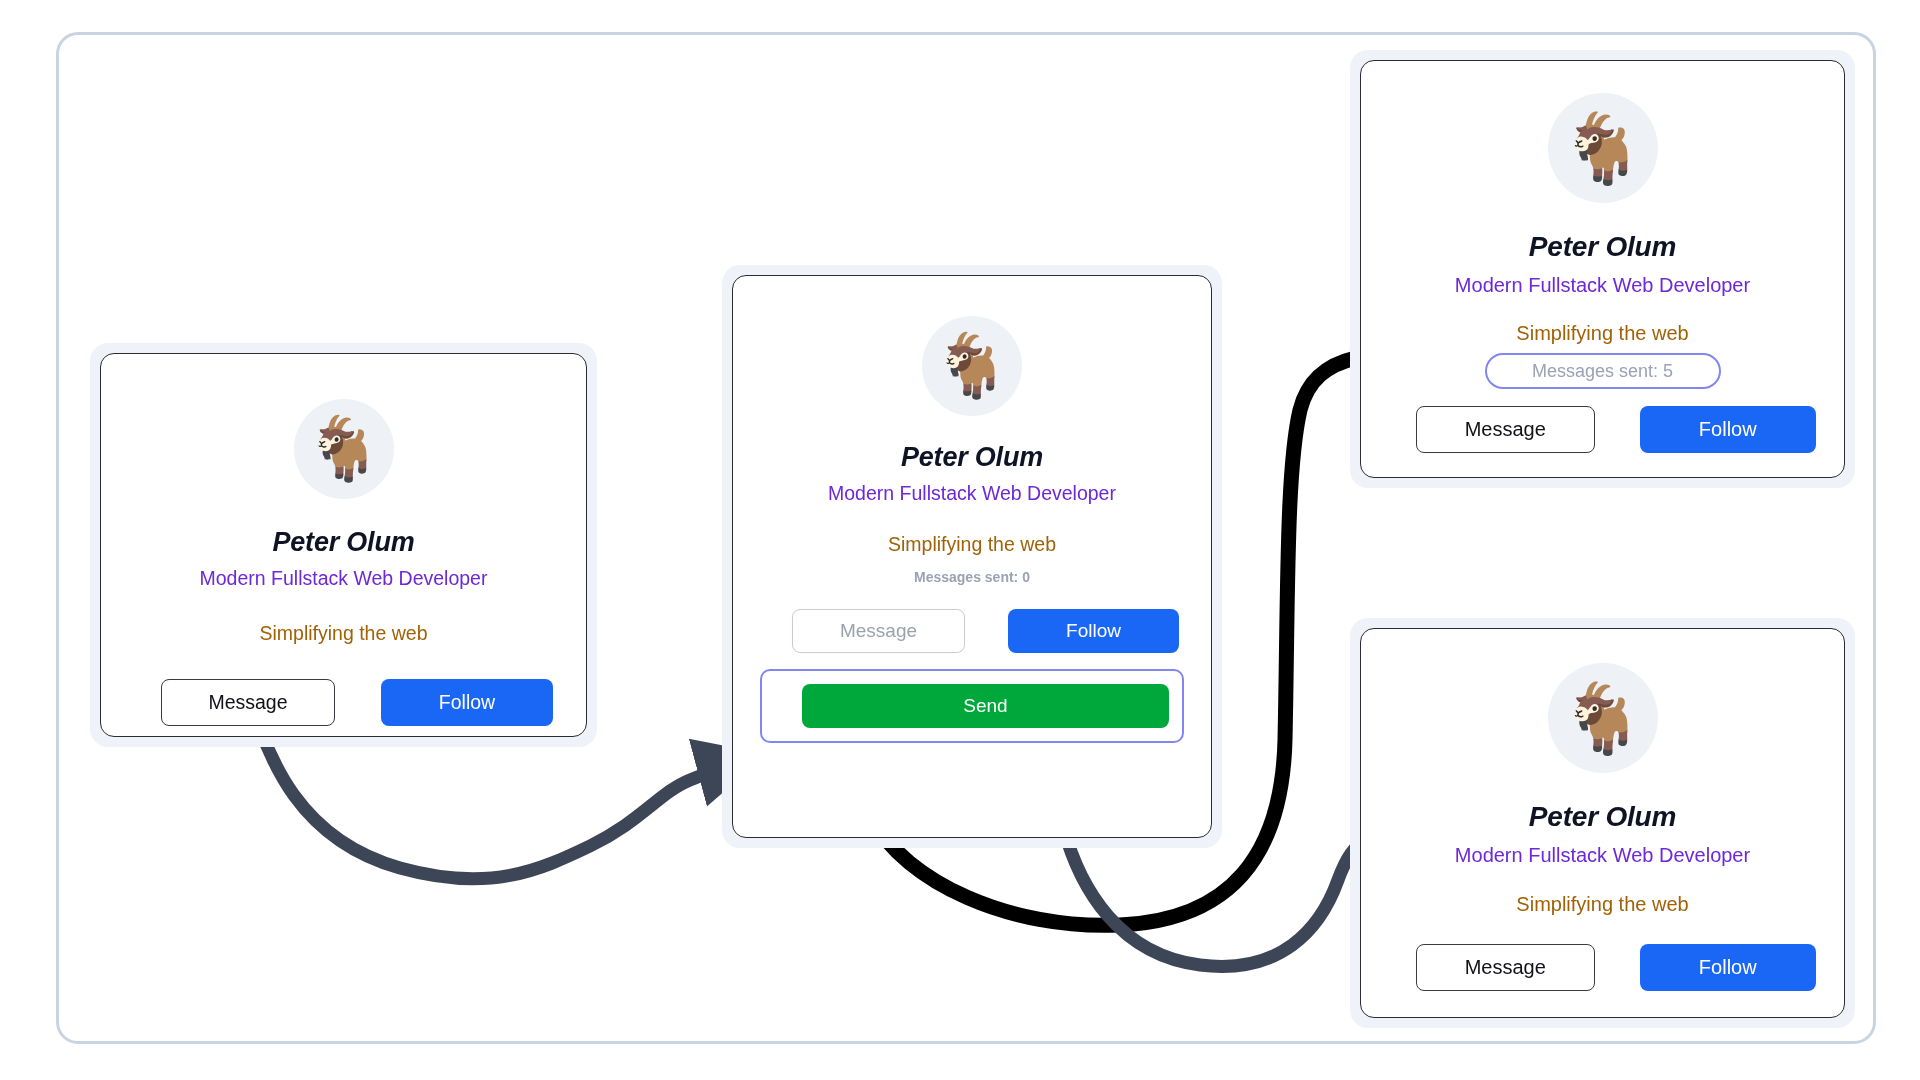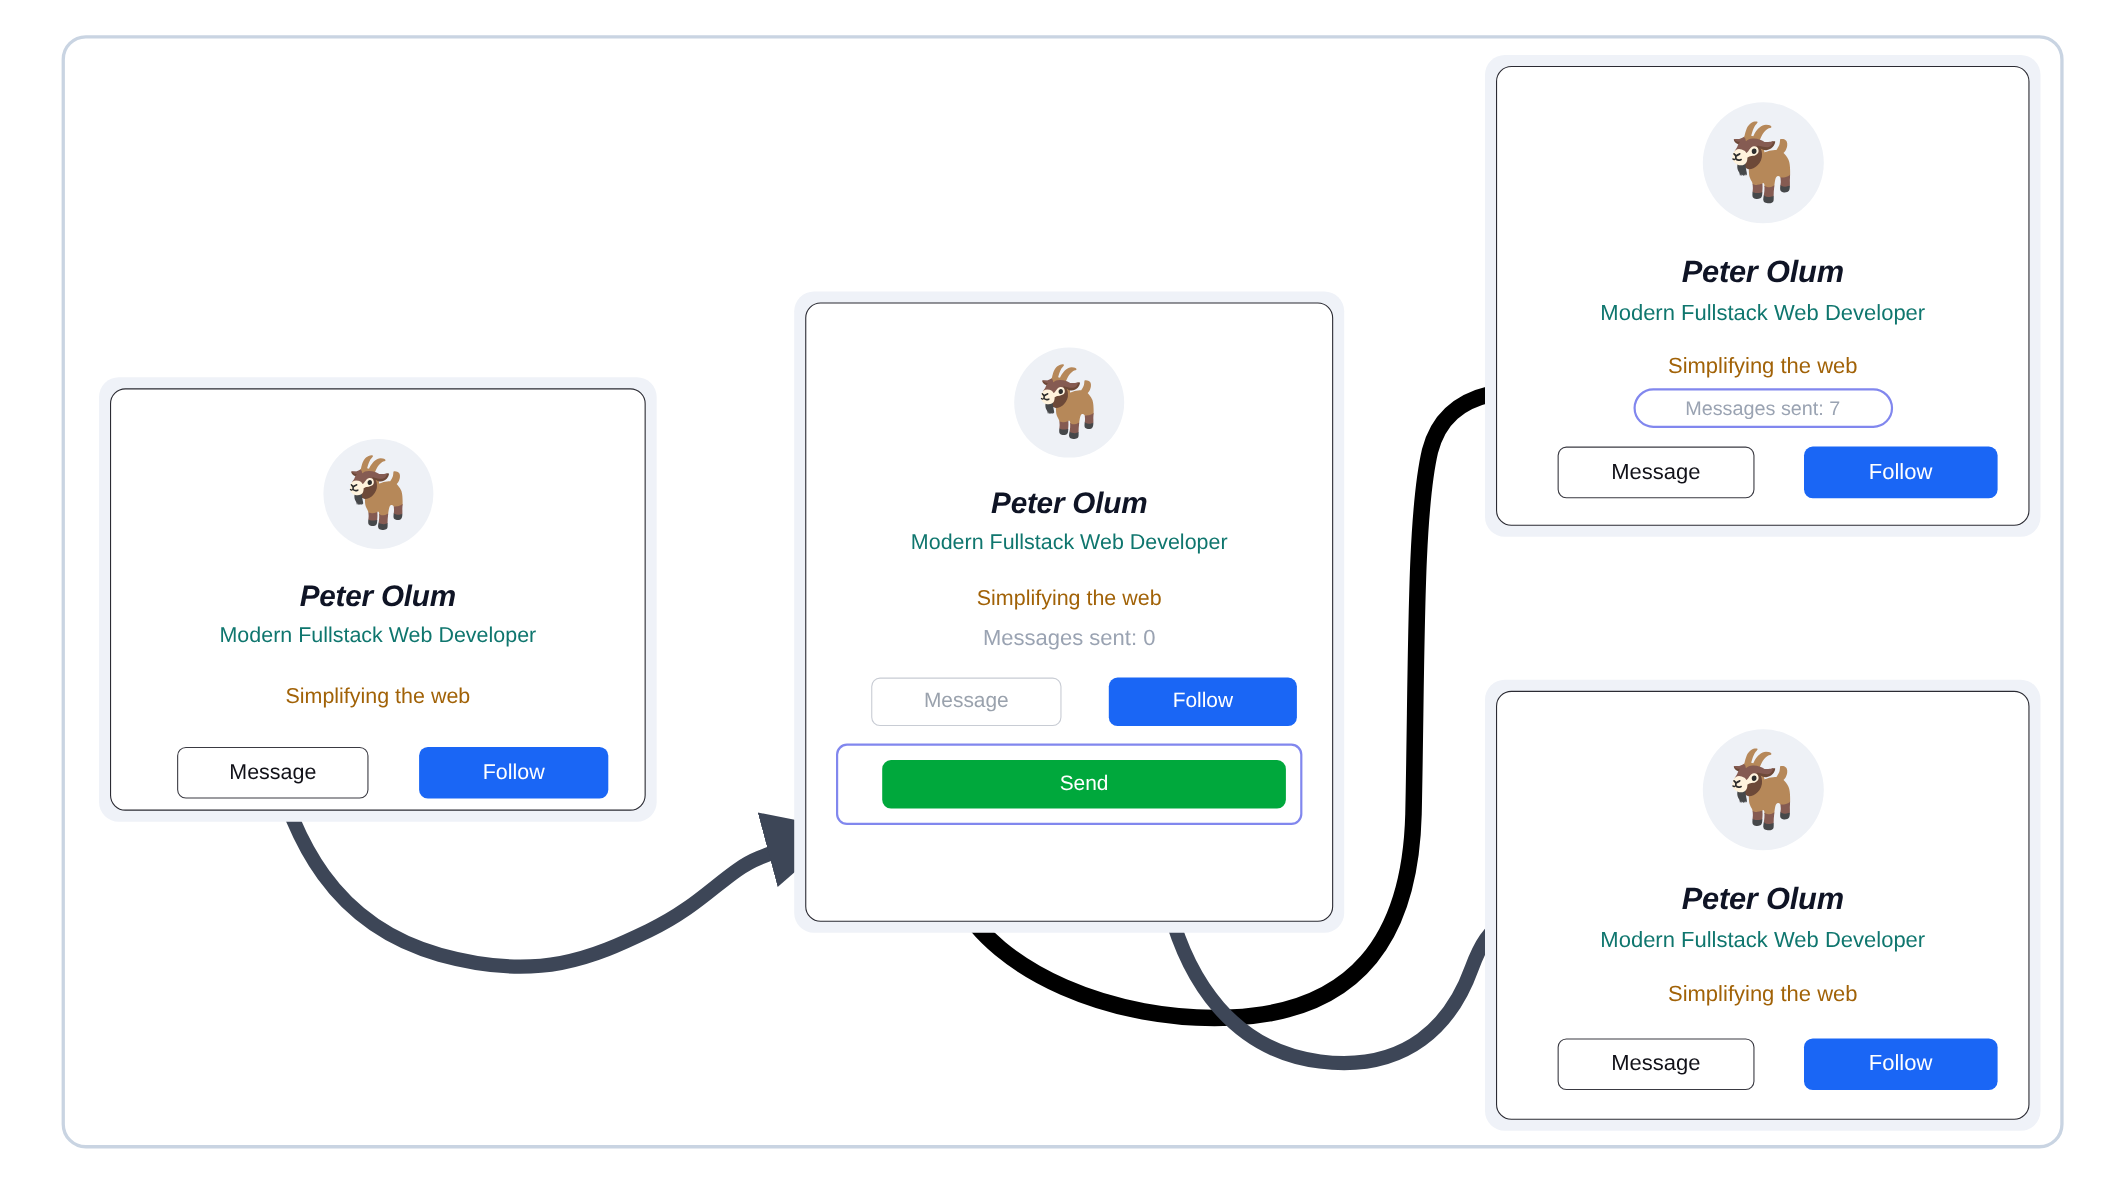--- a/index.html
+++ b/index.html
@@ -65,21 +65,21 @@
 
   .p-name {
     font-weight: bold;
     color: #0f1425;
     letter-spacing: -0.2px;
     text-align: center;
     white-space: nowrap;
     font-style: italic;
   }
   .p-role {
-    color: #0f766e;
+    color: #6d28d9;
     text-align: center;
     white-space: nowrap;
   }
   .p-bio {
     color: #a16207;
     text-align: right;
     white-space: nowrap;
   }
   .p-count {
     color: #9aa3b2;
@@ -199,42 +199,42 @@
       </div>
     </div>
   </div>
 
   <div class="card-wrap" style="left:722px; top:265px; width:500px; height:583px;">
     <div class="card">
       <div class="avatar" style="width:100px;height:100px;margin-top:40px;font-size:62px;">🐐</div>
       <div class="p-name" style="font-size:27px;margin-top:26px;">Peter Olum</div>
       <div class="p-role" style="font-size:19.5px;margin-top:9px;">Modern Fullstack Web Developer</div>
       <div class="p-bio" style="font-size:19.5px;margin-top:28px;">Simplifying the web</div>
-      <div class="p-count" style="font-size:20px;margin-top:13px;">Messages sent: 0</div>
+      <div class="p-count" style="font-size:14px;margin-top:13px;font-weight:bold;">Messages sent: 0</div>
 
       <div class="btn-row" style="width:100%;padding:0 32px;gap:16px;margin-top:24px;">
         <button class="btn btn-outline-disabled" style="flex:1;height:44px;font-size:19px;">Message</button>
         <button class="btn btn-primary" style="flex:1;height:44px;font-size:19px;">Follow</button>
       </div>
 
       <div class="compose" style="width:calc(100% - 54px);margin-top:16px;padding:13px;gap:12px;">
         <div class="btn-row" style="width:100%;gap:16px;">
           <button class="btn btn-success" style="flex:1;height:44px;font-size:19px;">Send</button>
         </div>
       </div>
     </div>
   </div>
 
   <div class="card-wrap" style="left:1350px; top:50px; width:505px; height:438px;">
     <div class="card">
       <div class="avatar" style="width:110px;height:110px;margin-top:32px;font-size:68px;">🐐</div>
       <div class="p-name" style="font-size:28px;margin-top:28px;">Peter Olum</div>
       <div class="p-role" style="font-size:20px;margin-top:11px;">Modern Fullstack Web Developer</div>
       <div class="p-bio" style="font-size:20px;margin-top:25px;">Simplifying the web</div>
-      <div class="p-count highlight" style="font-size:18px;margin-top:8px;width:236px;height:36px;">Messages sent: 7</div>
+      <div class="p-count highlight" style="font-size:18px;margin-top:8px;width:236px;height:36px;">Messages sent: 5</div>
       <div class="btn-row" style="width:100%;padding:0 28px;gap:18px;margin-top:17px;">
         <button class="btn btn-outline" style="flex:1;height:47px;font-size:20px;">Message</button>
         <button class="btn btn-primary" style="flex:1;height:47px;font-size:20px;">Follow</button>
       </div>
     </div>
   </div>
 
   <div class="card-wrap" style="left:1350px; top:618px; width:505px; height:410px;">
     <div class="card">
       <div class="avatar" style="width:110px;height:110px;margin-top:34px;font-size:68px;">🐐</div>

